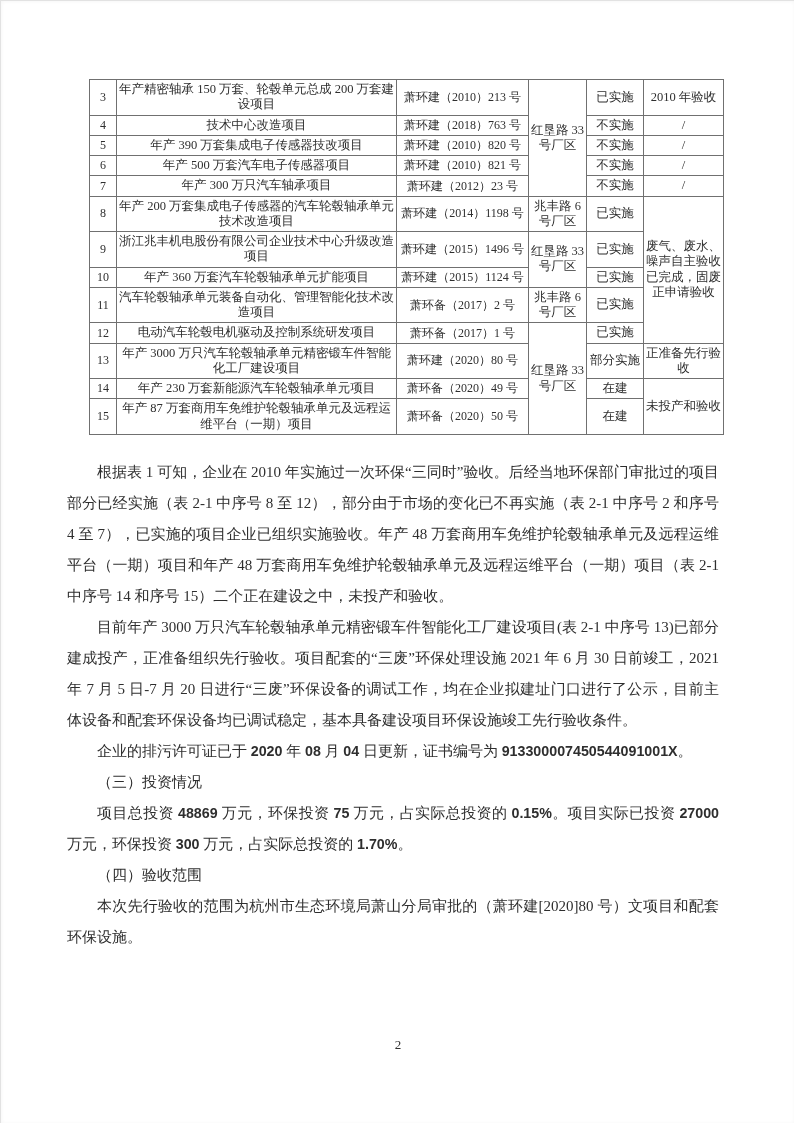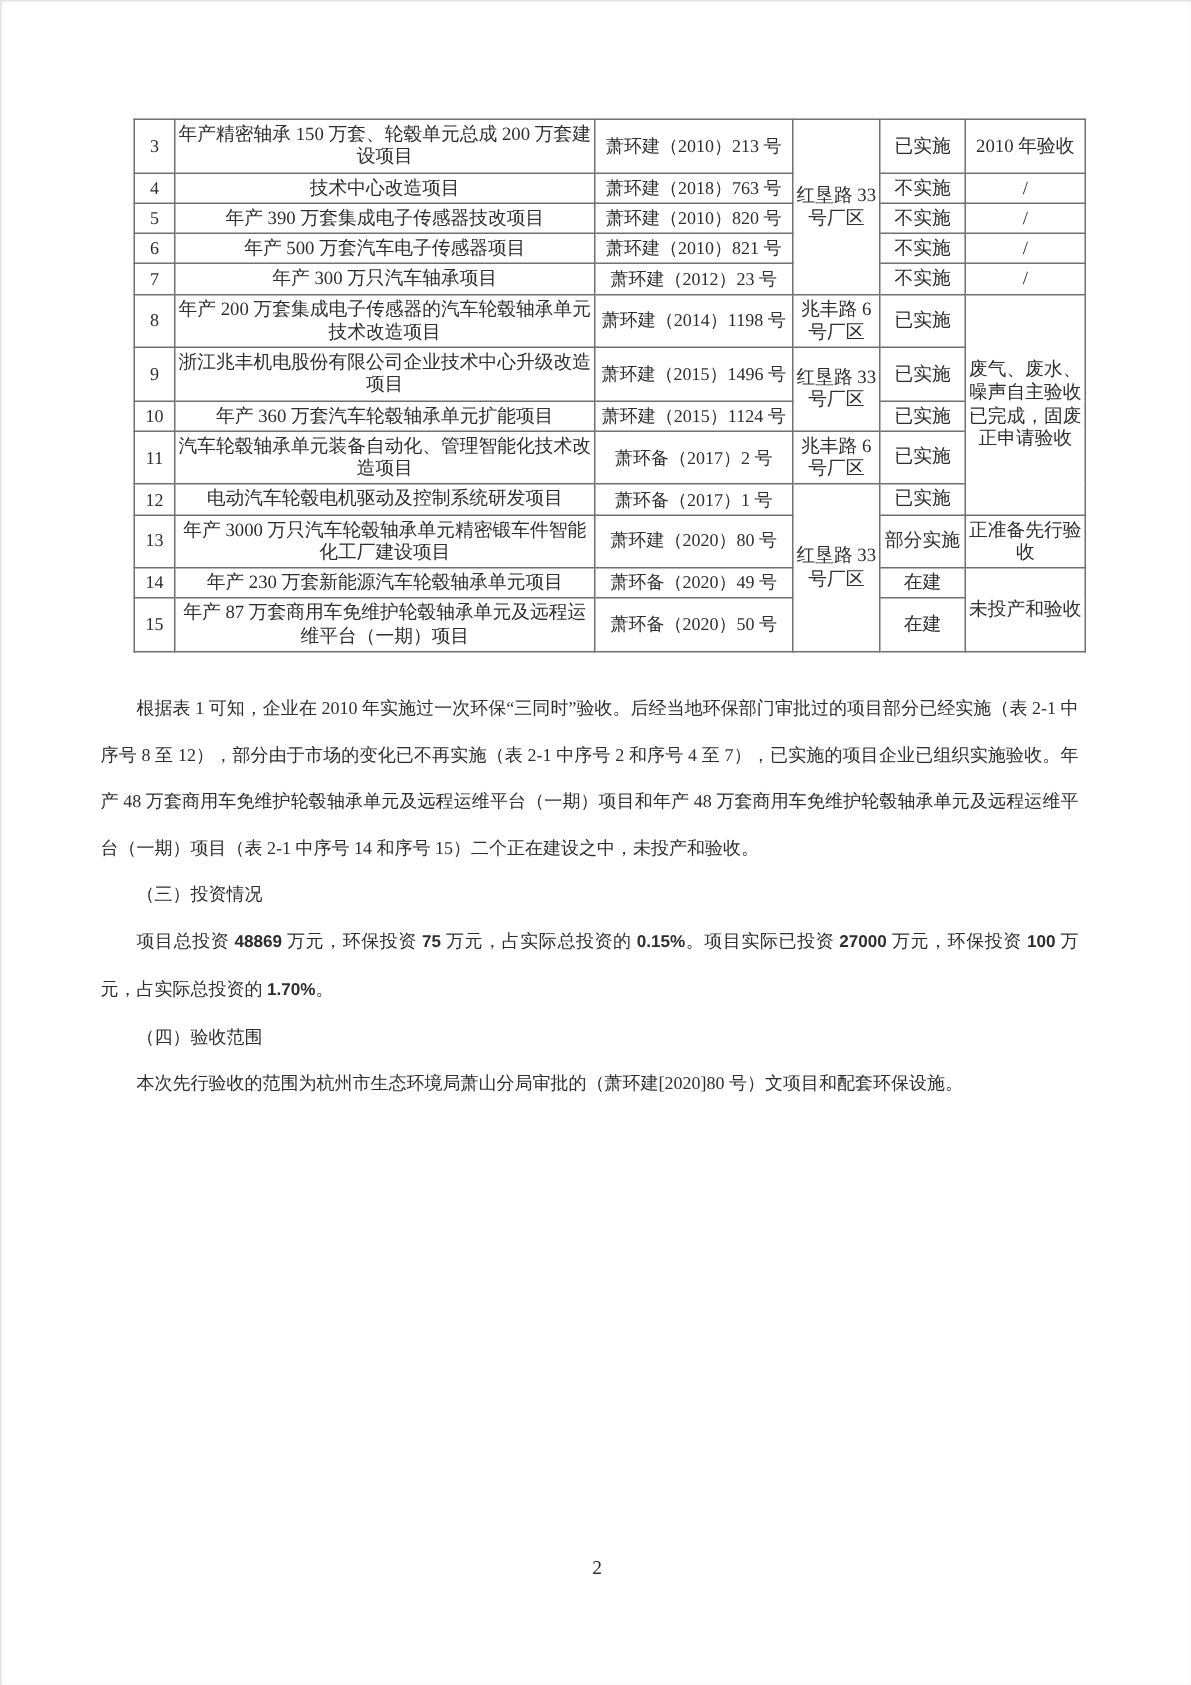--- a/index.html
+++ b/index.html
@@ -29,21 +29,21 @@
     text-align:center;vertical-align:middle;
     padding:2px 1px;
     word-break:break-all;
     overflow:hidden;
   }
   .ptable td.c-doc{font-size:12px;white-space:nowrap;}
   .ptable td.c-no{font-size:12px;}
   
   .body-text{
     position:absolute;left:66px;top:456px;width:652px;
-    font-size:12px;line-height:31px;
+    font-size:15px;line-height:31px;
     text-align:justify;
   }
   .body-text p{margin:0;text-indent:2em;}
   .num{
     font-family:"Liberation Sans","DejaVu Sans",sans-serif;
     font-weight:bold;
     font-size:.95em;
   }
   .page-number{
     position:absolute;left:0;top:1036px;width:100%;
@@ -154,21 +154,23 @@
           <td class="c-no">15</td>
           <td class="c-name">年产 87 万套商用车免维护轮毂轴承单元及远程运维平台（一期）项目</td>
           <td class="c-doc">萧环备（2020）50 号</td>
           <td class="c-status">在建</td>
         </tr>
       </tbody>
   </table>
 
   <div class="body-text" id="bodytext">
       <p>根据表 1 可知，企业在 2010 年实施过一次环保“三同时”验收。后经当地环保部门审批过的项目部分已经实施（表 2-1 中序号 8 至 12），部分由于市场的变化已不再实施（表 2-1 中序号 2 和序号 4 至 7），已实施的项目企业已组织实施验收。年产 48 万套商用车免维护轮毂轴承单元及远程运维平台（一期）项目和年产 48 万套商用车免维护轮毂轴承单元及远程运维平台（一期）项目（表 2-1 中序号 14 和序号 15）二个正在建设之中，未投产和验收。</p>
+      <p>目前年产 3000 万只汽车轮毂轴承单元精密锻车件智能化工厂建设项目(表 2-1 中序号 13)已部分建成投产，正准备组织先行验收。项目配套的“三废”环保处理设施 2021 年 6 月 30 日前竣工，2021 年 7 月 5 日-7 月 20 日进行“三废”环保设备的调试工作，均在企业拟建址门口进行了公示，目前主体设备和配套环保设备均已调试稳定，基本具备建设项目环保设施竣工先行验收条件。</p>
+      <p>企业的排污许可证已于 <span class="num">2020</span> 年 <span class="num">08</span> 月 <span class="num">04</span> 日更新，证书编号为 <span class="num">913300007450544091001X</span>。</p>
       <p>（三）投资情况</p>
-      <p>项目总投资 <span class="num">48869</span> 万元，环保投资 <span class="num">75</span> 万元，占实际总投资的 <span class="num">0.15%</span>。项目实际已投资 <span class="num">27000</span> 万元，环保投资 <span class="num">100</span> 万元，占实际总投资的 <span class="num">1.70%</span>。</p>
+      <p>项目总投资 <span class="num">48869</span> 万元，环保投资 <span class="num">75</span> 万元，占实际总投资的 <span class="num">0.15%</span>。项目实际已投资 <span class="num">27000</span> 万元，环保投资 <span class="num">300</span> 万元，占实际总投资的 <span class="num">1.70%</span>。</p>
       <p>（四）验收范围</p>
       <p>本次先行验收的范围为杭州市生态环境局萧山分局审批的（萧环建[2020]80 号）文项目和配套环保设施。</p>
     </div>
 
   <div class="page-number">2</div>
 
 </div>
 
 </body></html>

